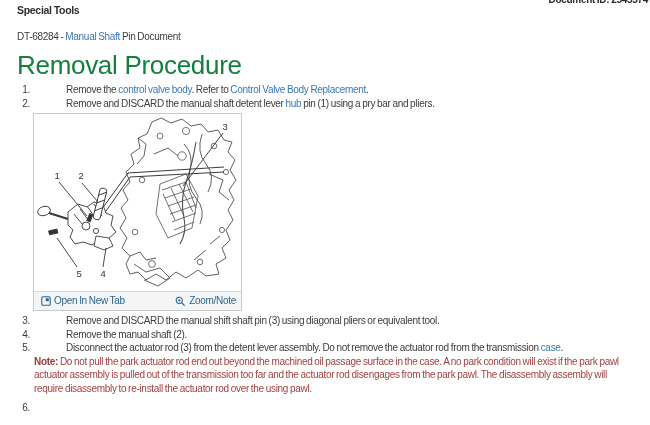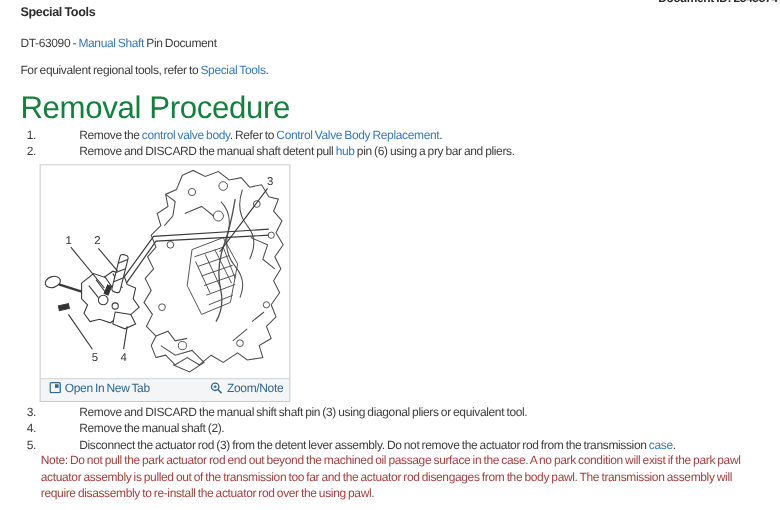--- a/index.html
+++ b/index.html
@@ -30,49 +30,48 @@
   .figure-box{
     width:207px;border:1px solid #c8cacc;margin:3px 0 3px 16px;background:#fff;
   }
   .fig-img{height:177px;position:relative;background:#fff;}
   .fig-img svg{display:block;}
   .fig-footer{
     height:18px;background:#f3f5f6;border-top:1px solid #d7dadc;
     display:flex;align-items:center;justify-content:space-between;
     padding:0 5px 0 7px;font-size:10px;
   }
-  .fig-link{color:#2f6690;display:inline-flex;gap:3px;cursor:pointer;text-decoration:none;}
+  .fig-link{color:#2f6690;display:inline-flex;align-items:center;gap:3px;cursor:pointer;text-decoration:none;}
   .fig-link svg{flex:0 0 auto;}
   
   .note{margin-left:17px;color:#a3413e;}
-  .note .note-label{font-weight:normal;color:#9c3a36;}
+  .note .note-label{font-weight:bold;color:#9c3a36;}
 </style>
 </head>
 <body>
 
 <div class="doc-id">Document ID: 2545574</div>
 
 <div class="content">
 
   <div class="st-heading">Special Tools</div>
-  <div class="tool-line"><span>DT-63090 - </span><a class="lnk">Manual Shaft</a><span> Pin Document</span></div>
-  <div class="regional-line"><span>For equivalent regional tools, refer to </span><a class="lnk">Special Tools</a><span>.</span></div>
+  <div class="tool-line"><span>DT-68284 - </span><a class="lnk">Manual Shaft</a><span> Pin Document</span></div>
 
   <h1 class="page-title">Removal Procedure</h1>
 
   <div class="steps">
 
     <div class="step">
       <span class="num">1.</span>
       <span class="txt"><span>Remove the </span><a class="lnk">control valve body</a><span>. Refer to </span><a class="lnk">Control Valve Body Replacement</a><span>.</span></span>
     </div>
 
     <div class="step">
       <span class="num">2.</span>
-      <span class="txt"><span>Remove and DISCARD the manual shaft detent pull </span><a class="lnk">hub</a><span> pin (6) using a pry bar and pliers.</span></span>
+      <span class="txt"><span>Remove and DISCARD the manual shaft detent lever </span><a class="lnk">hub</a><span> pin (1) using a pry bar and pliers.</span></span>
     </div>
 
     <div class="figure-box">
       <div class="fig-img">
         <svg width="207" height="177" viewBox="0 0 207 177" xmlns="http://www.w3.org/2000/svg">
 
           <g stroke="#4f4f4f" stroke-width="0.9" fill="none">
             <path d="M118,8 L127,4 L137,9 L148,5 L157,12 L167,10 L174,18 L184,16 L190,26 L198,28 L194,38 L201,46 L196,56 L202,66 L195,76 L200,86 L194,96 L199,106 L192,116 L196,126 L188,134 L192,144 L182,150 L185,160 L172,162 L164,156 L152,164 L142,158 L132,166 L122,160 L112,166 L104,158 L96,160 L92,150 L96,142 L88,134 L93,124 L86,114 L92,104 L87,94 L94,86 L89,76 L96,68 L92,58 L100,50 L97,40 L106,34 L104,24 L113,20 Z"></path>
             <path d="M104,24 L112,30 L110,42 L103,50"></path>
             <path d="M96,142 L106,138 L112,146 L122,144"></path>
@@ -172,21 +171,21 @@
       <span class="txt"><span>Remove the manual shaft (2).</span></span>
     </div>
 
     <div class="step">
       <span class="num">5.</span>
       <span class="txt"><span>Disconnect the actuator rod (3) from the detent lever assembly. Do not remove the actuator rod from the transmission </span><a class="lnk">case</a><span>.</span></span>
     </div>
 
     <div class="note">
       <div><span class="note-label">Note:</span> <span>Do not pull the park actuator rod end out beyond the machined oil passage surface in the case. A no park condition will exist if the park pawl</span></div>
-      <div>actuator assembly is pulled out of the transmission too far and the actuator rod disengages from the body pawl. The transmission assembly will</div>
+      <div>actuator assembly is pulled out of the transmission too far and the actuator rod disengages from the park pawl. The disassembly assembly will</div>
       <div>require disassembly to re-install the actuator rod over the using pawl.</div>
     </div>
 
     <div class="step step-gap">
       <span class="num">6.</span>
       <span class="txt"></span>
     </div>
 
   </div>
 </div>

